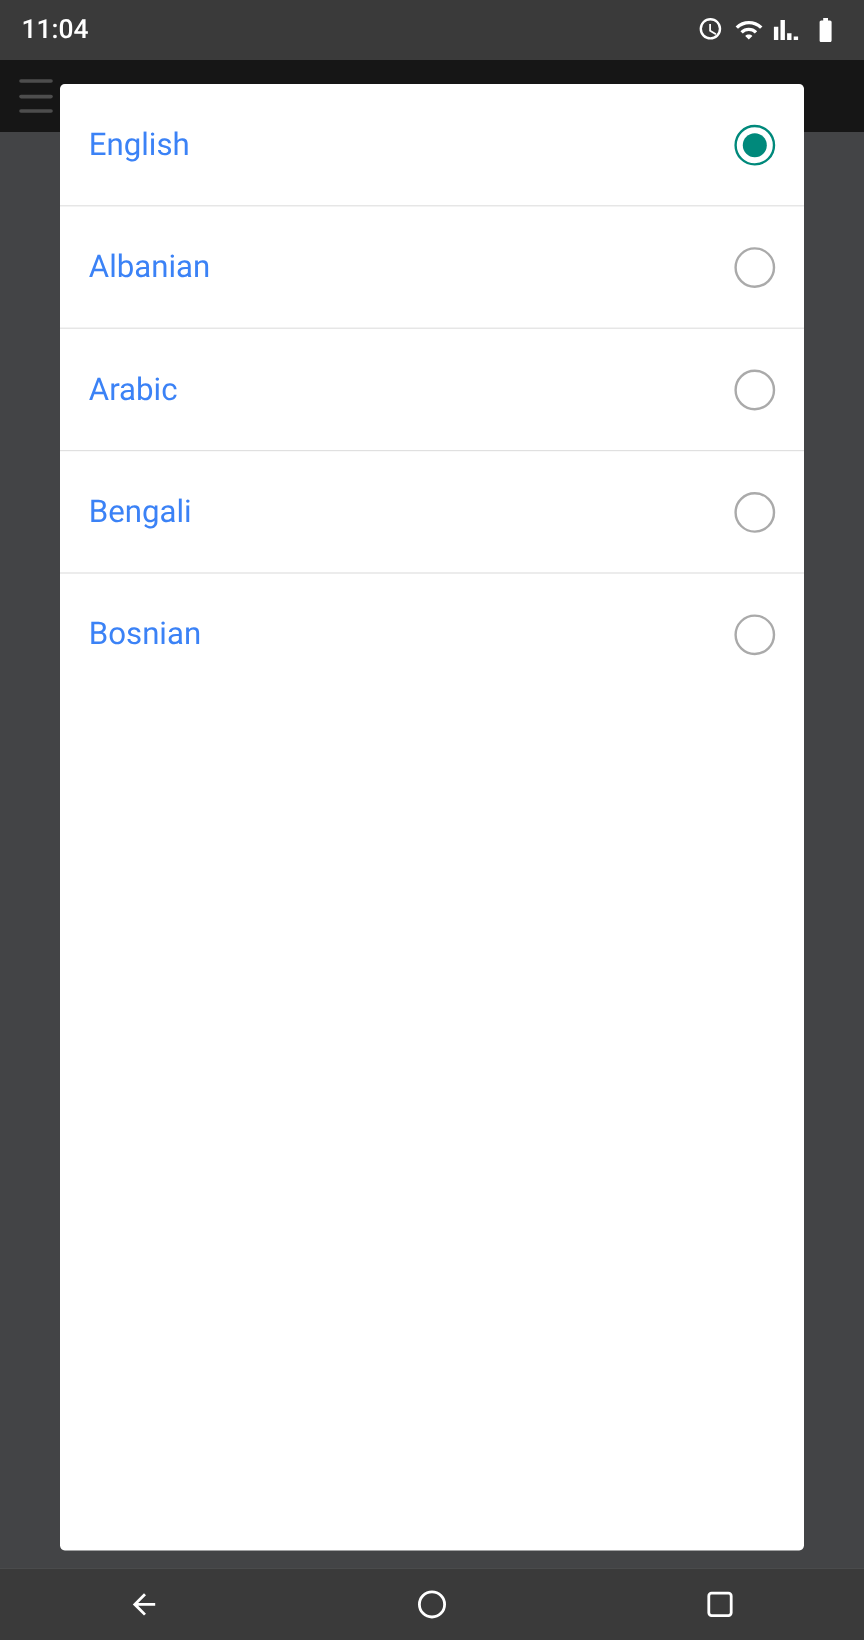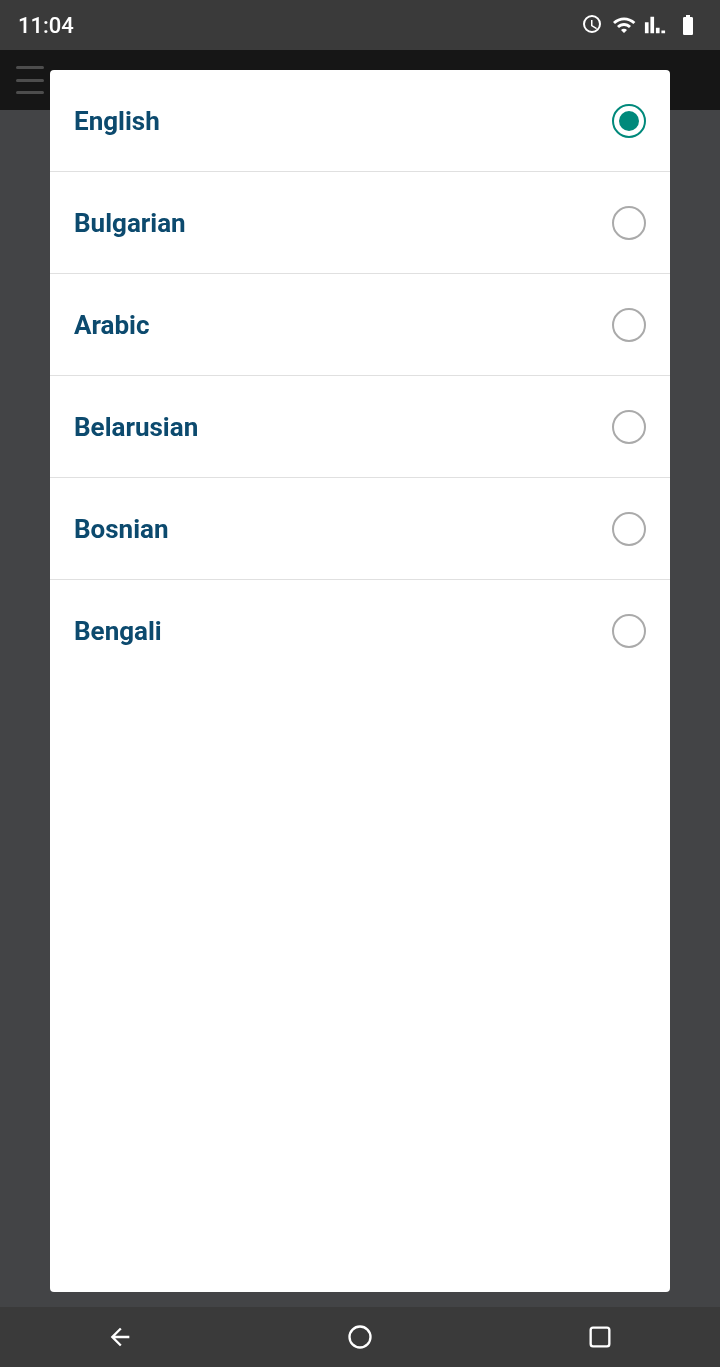--- a/index.html
+++ b/index.html
@@ -110,22 +110,22 @@
       border-bottom: 1px solid #e0e0e0;
       cursor: pointer;
     }
 
     .language-item:last-child {
       border-bottom: none;
     }
 
     .language-label {
       font-size: 26px;
-      color: #0c4a6e;
-      font-weight: 700;
+      color: #3b82f6;
+      font-weight: 400;
     }
 
     
     .radio-btn {
       width: 34px;
       height: 34px;
       border-radius: 50%;
       border: 2px solid #aaaaaa;
       display: flex;
       align-items: center;
@@ -202,37 +202,33 @@
 <div class="overlay-backdrop"></div>
 
 <div class="dialog" id="language-list">
 <div class="language-item">
       <span class="language-label">English</span>
       <div class="radio-btn selected">
         <div class="radio-inner"></div>
       </div>
     </div>
     <div class="language-item">
-      <span class="language-label">Bulgarian</span>
+      <span class="language-label">Albanian</span>
       <div class="radio-btn"></div>
     </div>
     <div class="language-item">
       <span class="language-label">Arabic</span>
       <div class="radio-btn"></div>
     </div>
     <div class="language-item">
-      <span class="language-label">Belarusian</span>
+      <span class="language-label">Bengali</span>
       <div class="radio-btn"></div>
     </div>
     <div class="language-item">
       <span class="language-label">Bosnian</span>
-      <div class="radio-btn"></div>
-    </div>
-    <div class="language-item">
-      <span class="language-label">Bengali</span>
       <div class="radio-btn"></div>
     </div>
   </div>
 
 <div class="nav-bar">
   <div class="nav-icon">
     <svg width="28" height="28" viewBox="0 0 24 24" fill="white">
         <path d="M20 11H7.83l5.59-5.59L12 4l-8 8 8 8 1.41-1.41L7.83 13H20v-2z"></path>
       </svg>
   </div>

